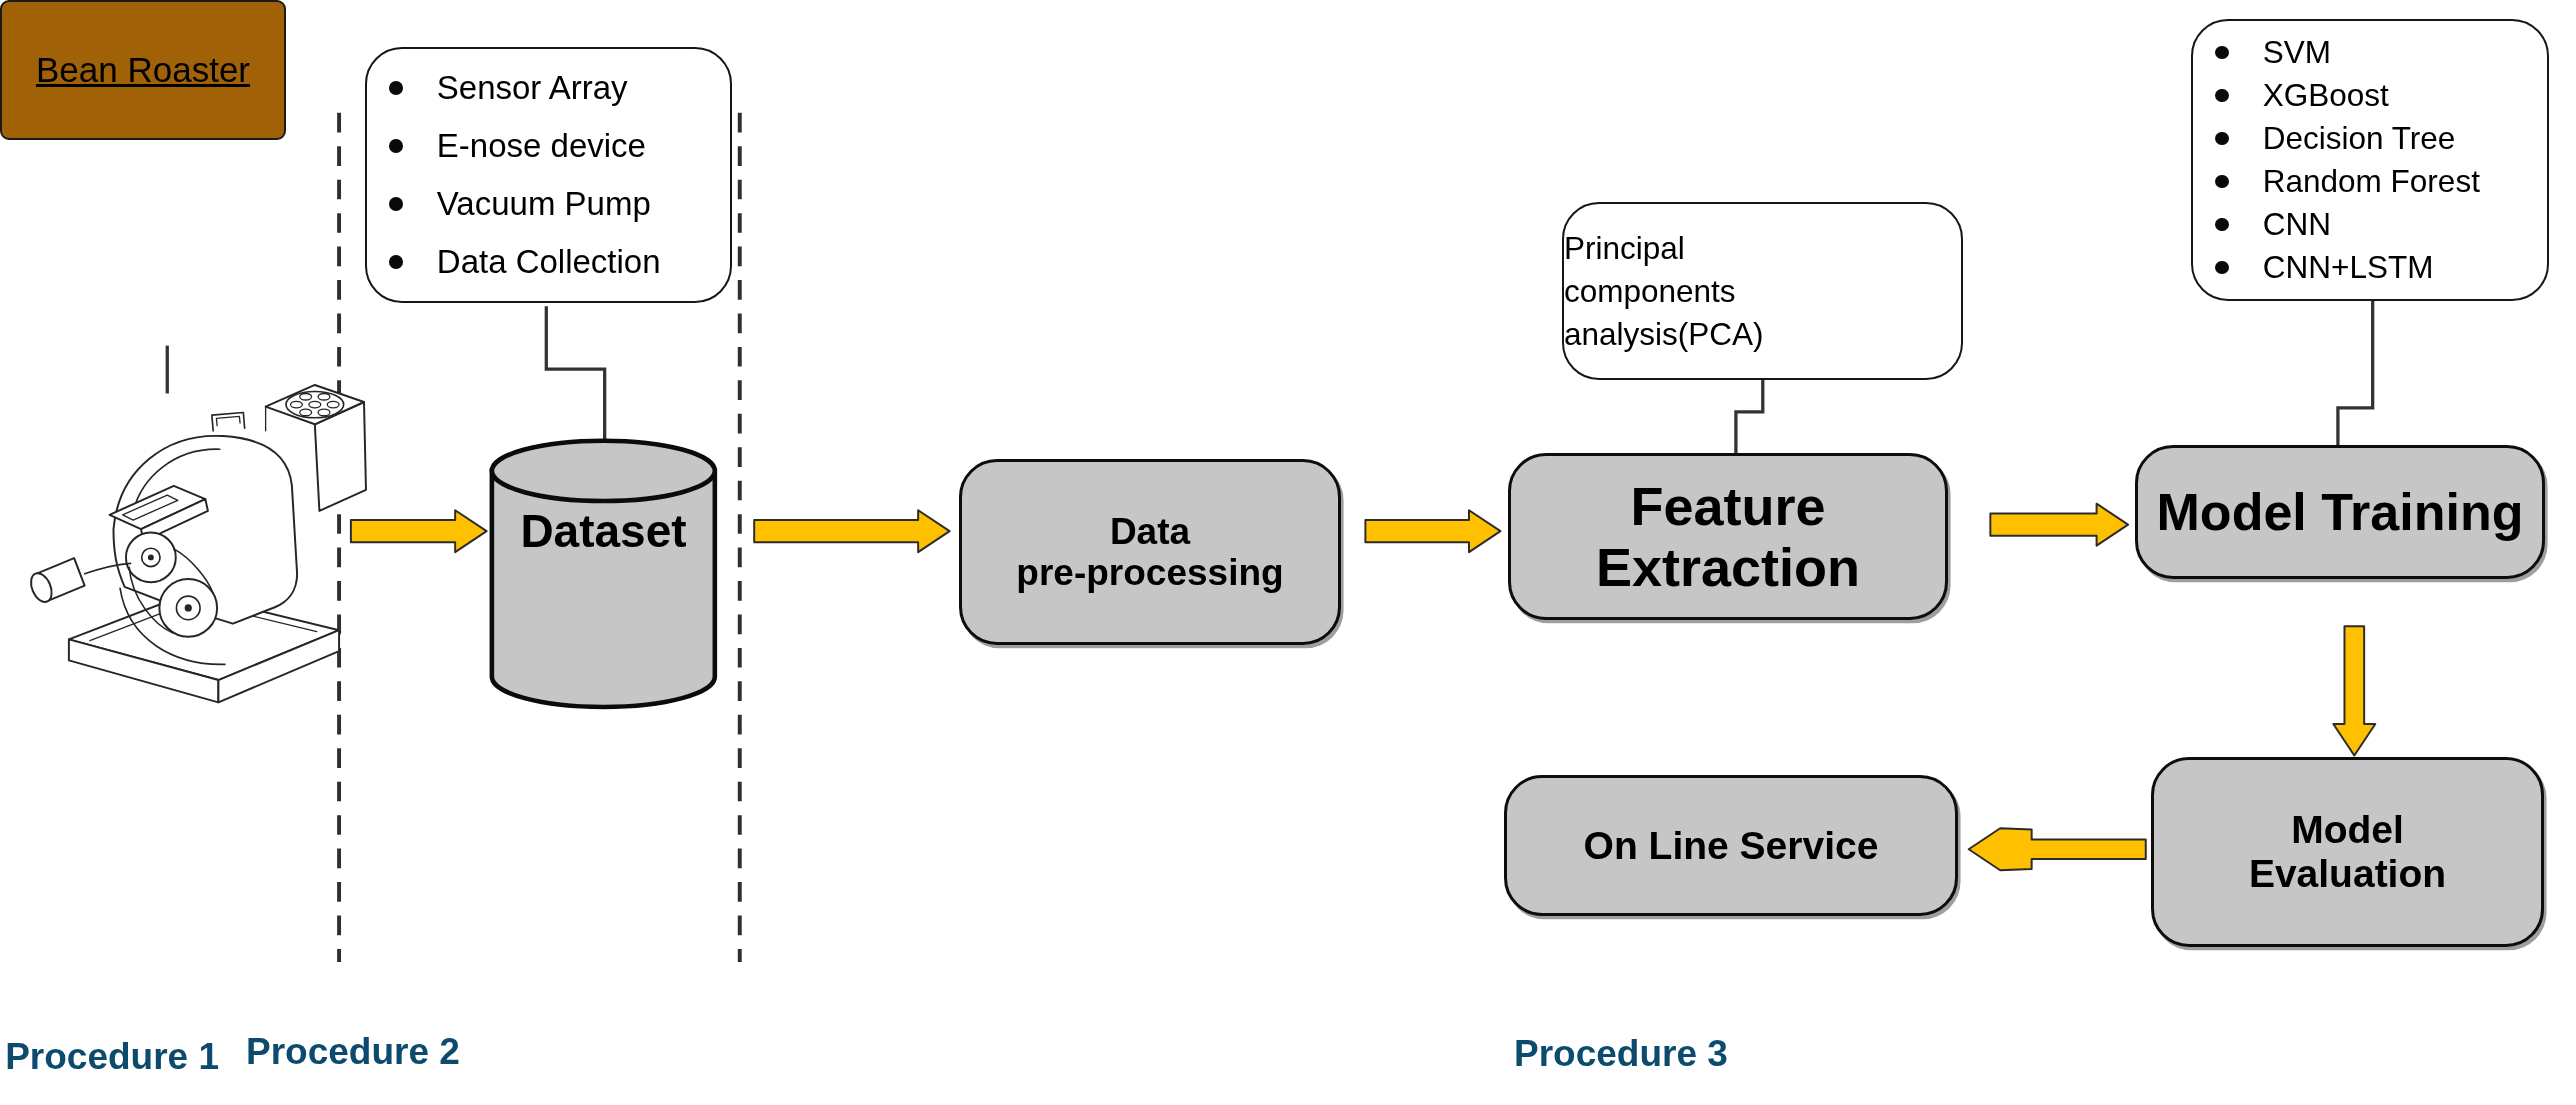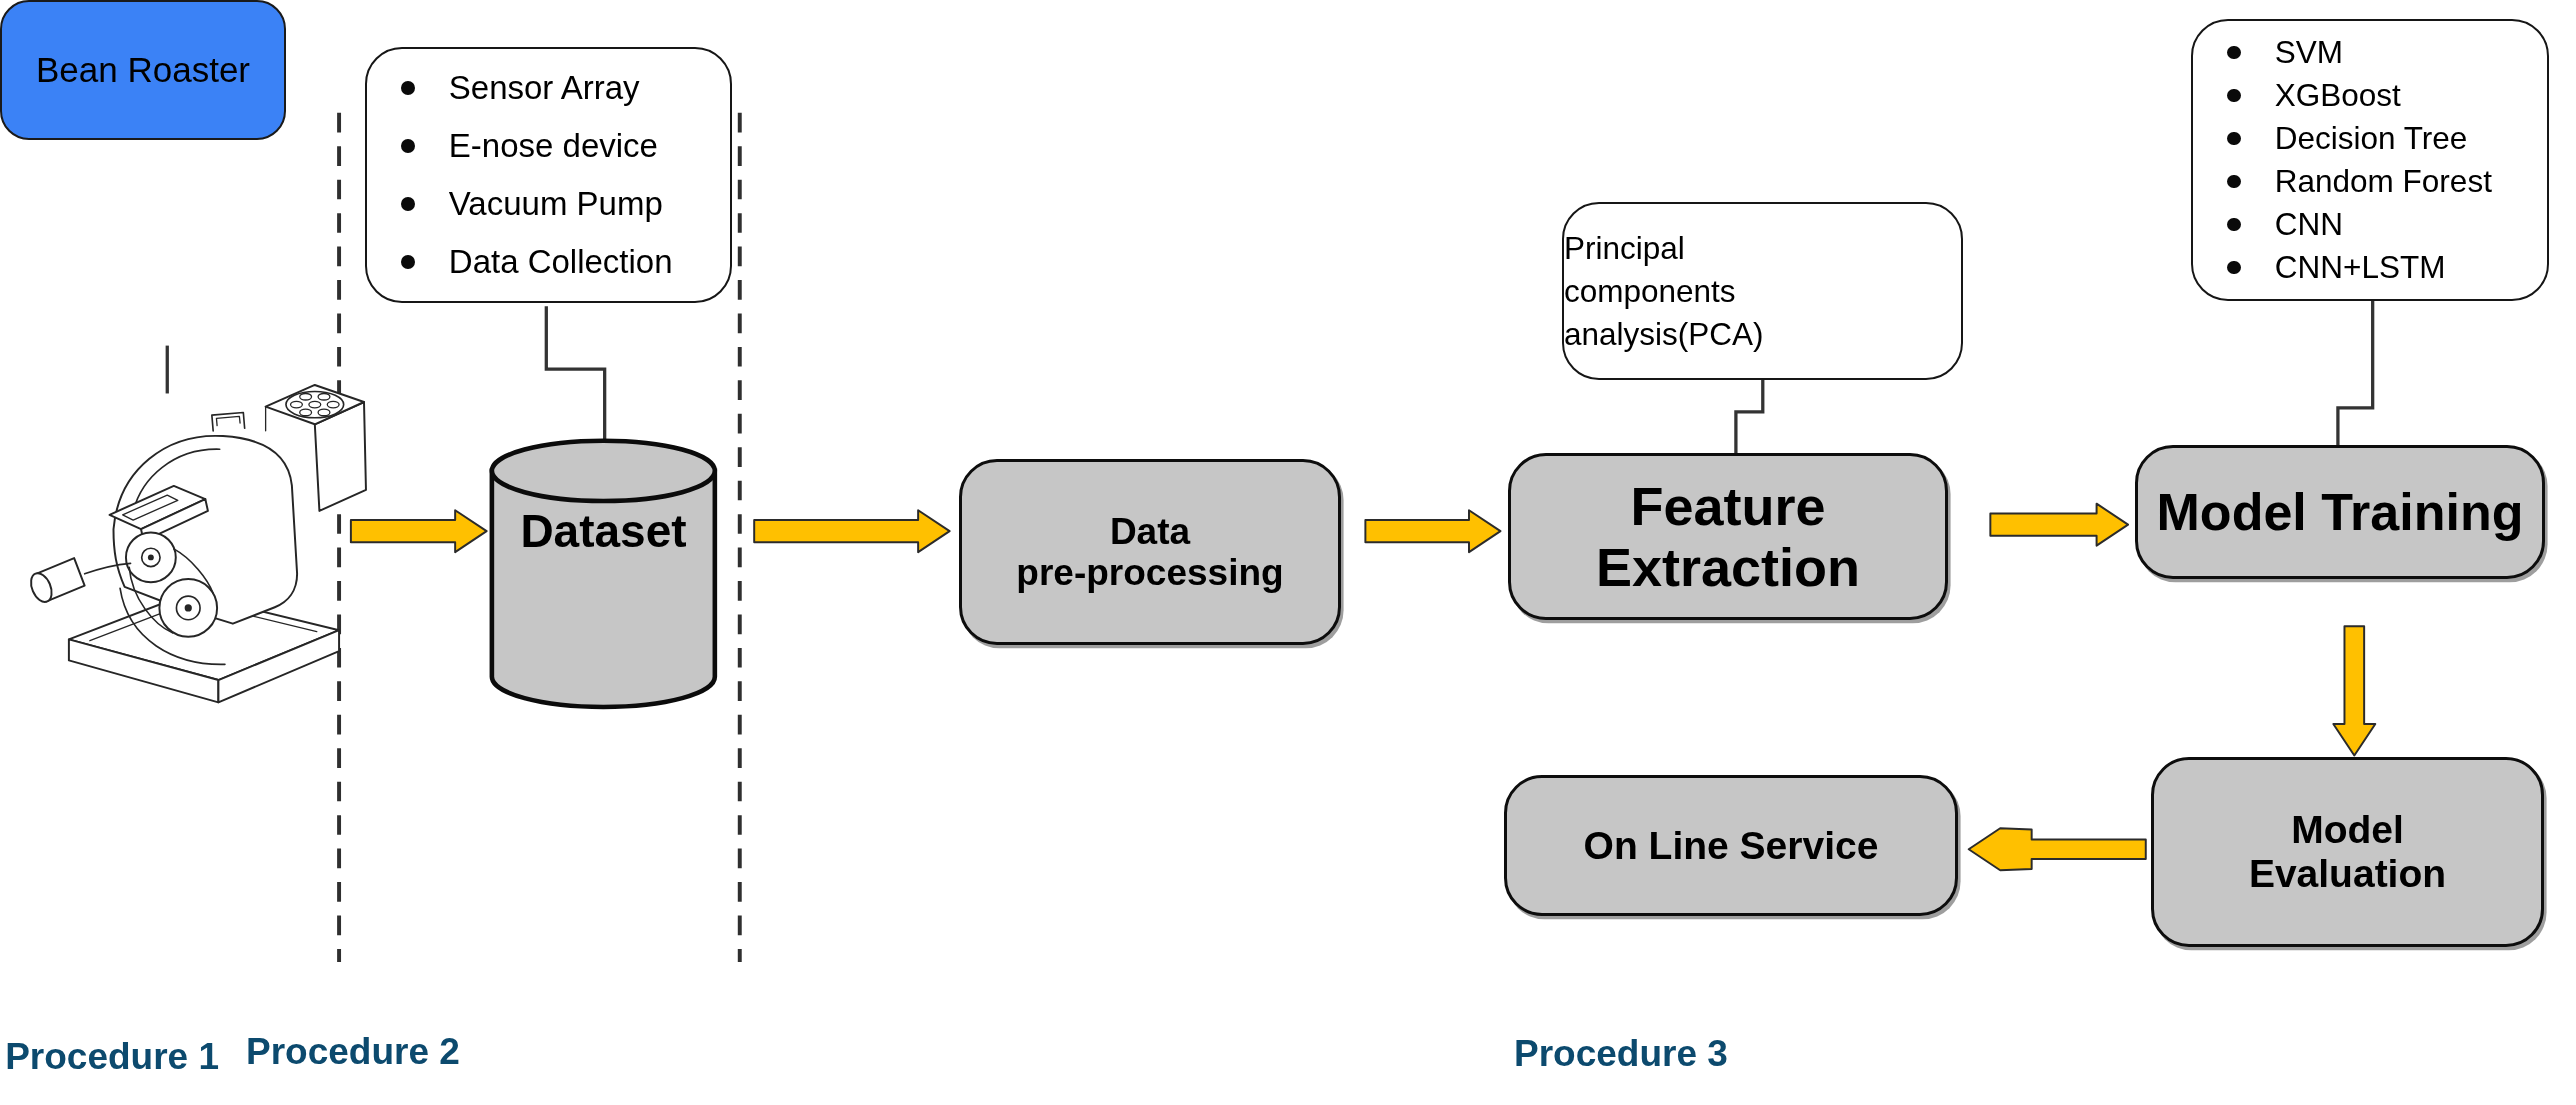--- a/index.html
+++ b/index.html
@@ -21,32 +21,32 @@
     text-align:center;font-weight:bold;line-height:1.12;
     box-shadow:2.6px 3.3px 0 rgba(0,0,0,0.38);
   }
   .callout{
     background:var(--callout-fill,#ffffff);
     border:2.6px solid #161616;
     border-radius:37px;
     display:flex;flex-direction:column;justify-content:center;
   }
   .callout.centered{align-items:flex-start;text-align:center;}
-  .list{list-style:none;margin:16px;padding:0 0 0 18px;}
+  .list{list-style:none;margin:4px;padding:0 0 0 18px;}
   .list li{display:flex;align-items:center;}
   .bullet{
     display:inline-block;width:13.8px;height:13.8px;border-radius:50%;
     background:#0a0a0a;margin-right:34px;flex:0 0 auto;
   }
   .eq-list li{height:58px;font-size:33px;}
   .ml-list li{height:43px;font-size:31.5px;}
   .pca-line{display:block;font-size:31.5px;line-height:43px;}
   .white-box{
-    background:#3b82f6;border:2.6px solid #1a1a1a;border-radius:29px;
-    display:flex;align-items:center;justify-content:center;text-align:center;
+    background:#a16207;border:2.6px solid #1a1a1a;border-radius:9px;
+    display:flex;align-items:center;justify-content:center;text-align:center;text-decoration:underline;
   }
   .plainlabel{font-weight:bold;font-size:37px;white-space:nowrap;color:#0c4a6e;}
   .cyl-label{
     display:flex;align-items:flex-start;justify-content:center;
     font-weight:bold;font-size:46px;z-index:3;
   }
   .line2{font-size:inherit;}
 </style>
 </head>
 <body>

